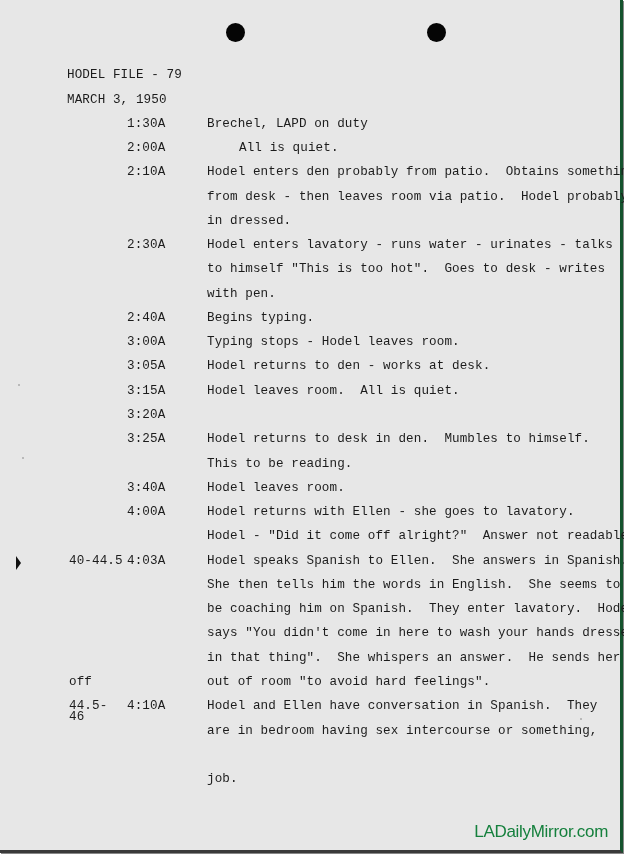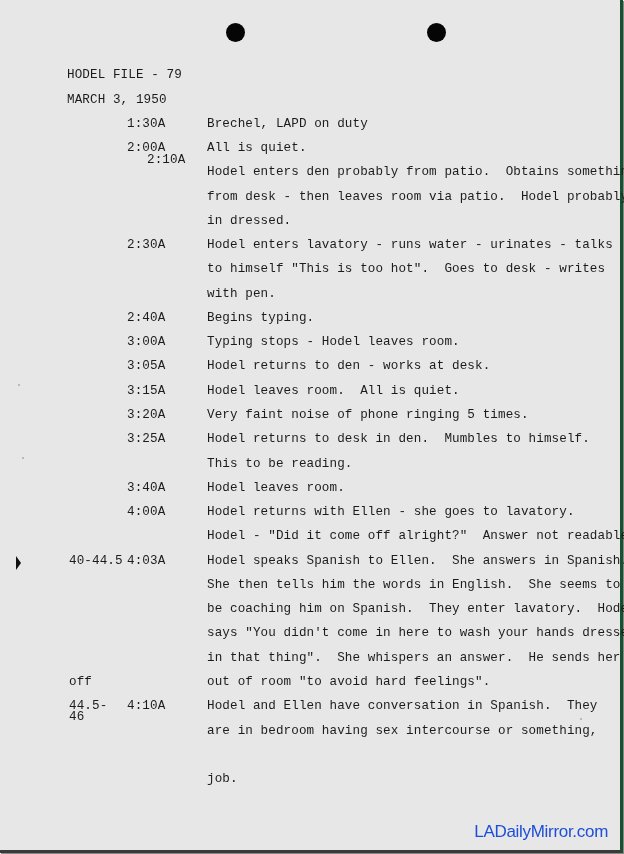--- a/index.html
+++ b/index.html
@@ -58,21 +58,21 @@
       height: 2px;
       background: #aaa;
       border-radius: 50%;
     }
     .watermark {
       position: absolute;
       right: 12px;
       bottom: 8px;
       font-family: "Liberation Sans", "DejaVu Sans", sans-serif;
       font-size: 17px;
-      color: #1d4ed8;
+      color: #15803d;
       letter-spacing: -0.3px;
     }
   </style>
 </head>
 <body>
 
 <div class="page">
   <div class="hole" style="left:226px; top:23px;"></div>
   <div class="hole" style="left:427px; top:23px;"></div>
 
@@ -82,23 +82,23 @@
 
   <div class="arrow"></div>
 
   <div class="line header" style="top:67px;">HODEL FILE - 79</div>
   <div class="line header" style="top:92px;">MARCH 3, 1950</div>
 
   <div class="line time" style="top:116px;">1:30A</div>
   <div class="line text" style="top:116px;">Brechel, LAPD on duty</div>
 
   <div class="line time" style="top:140px;">2:00A</div>
-  <div class="line text" style="top:140px;">All is quiet.</div>
+  <div class="line text" style="top:140px;margin-left:32px;">All is quiet.</div>
 
-  <div class="line time" style="top:152px;margin-left:20px;">2:10A</div>
+  <div class="line time" style="top:164px;">2:10A</div>
   <div class="line text" style="top:164px;">Hodel enters den probably from patio.  Obtains something</div>
   <div class="line text" style="top:189px;">from desk - then leaves room via patio.  Hodel probably</div>
   <div class="line text" style="top:213px;">in dressed.</div>
 
   <div class="line time" style="top:237px;">2:30A</div>
   <div class="line text" style="top:237px;">Hodel enters lavatory - runs water - urinates - talks</div>
   <div class="line text" style="top:261px;">to himself "This is too hot".  Goes to desk - writes</div>
   <div class="line text" style="top:286px;">with pen.</div>
 
   <div class="line time" style="top:310px;">2:40A</div>
@@ -107,21 +107,20 @@
   <div class="line time" style="top:334px;">3:00A</div>
   <div class="line text" style="top:334px;">Typing stops - Hodel leaves room.</div>
 
   <div class="line time" style="top:358px;">3:05A</div>
   <div class="line text" style="top:358px;">Hodel returns to den - works at desk.</div>
 
   <div class="line time" style="top:383px;">3:15A</div>
   <div class="line text" style="top:383px;">Hodel leaves room.  All is quiet.</div>
 
   <div class="line time" style="top:407px;">3:20A</div>
-  <div class="line text" style="top:407px;">Very faint noise of phone ringing 5 times.</div>
 
   <div class="line time" style="top:431px;">3:25A</div>
   <div class="line text" style="top:431px;">Hodel returns to desk in den.  Mumbles to himself.</div>
   <div class="line text" style="top:456px;">This to be reading.</div>
 
   <div class="line time" style="top:480px;">3:40A</div>
   <div class="line text" style="top:480px;">Hodel leaves room.</div>
 
   <div class="line time" style="top:504px;text-align:right;">4:00A</div>
   <div class="line text" style="top:504px;">Hodel returns with Ellen - she goes to lavatory.</div>

